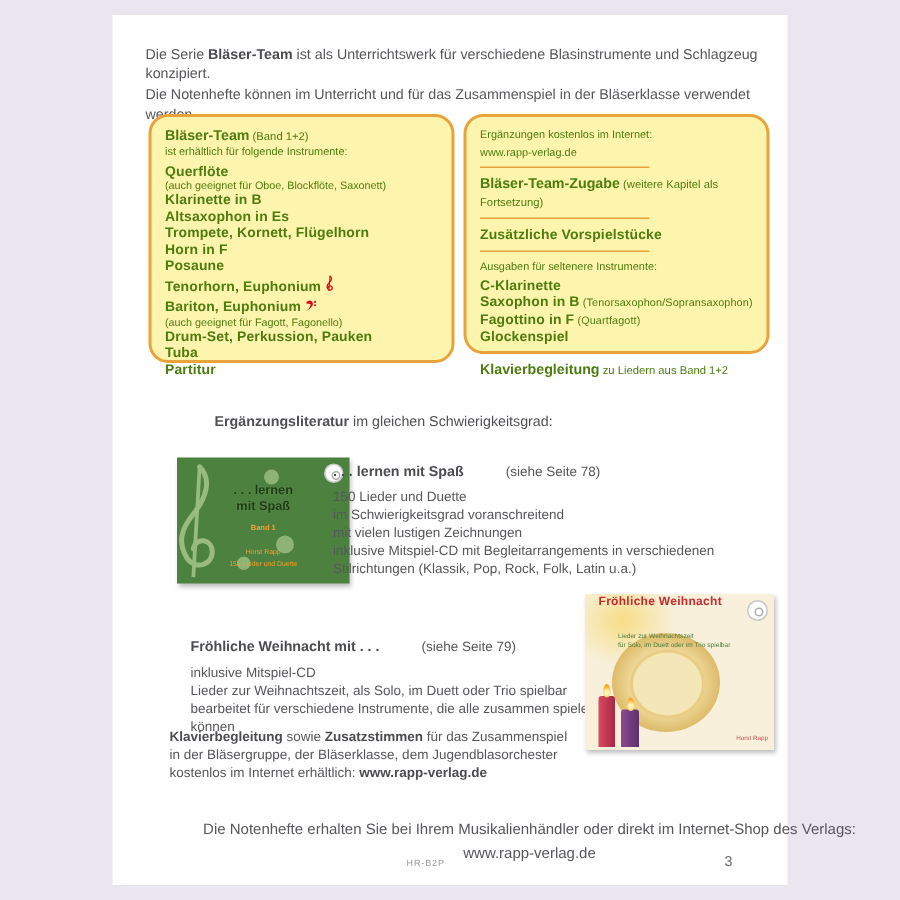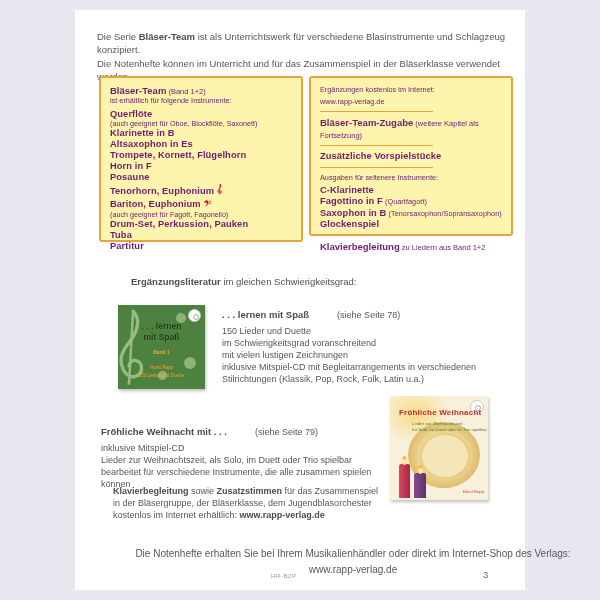--- a/index.html
+++ b/index.html
@@ -17,59 +17,59 @@
   }
   
   .intro{
     position:absolute;left:22px;top:20px;width:412px;
     font-size:9.5px;line-height:1.4;margin:0;color:#57575b;
   }
   .intro b{font-weight:700;color:#4c4c50;}
   
   .box{
     position:absolute;top:66px;
-    background:#fdf4ad;border:2px solid #e8a33c;border-radius:3px;
-    color:#701a75;box-sizing:border-box;padding:7px 9px 6px 9px;
+    background:#fdf4ad;border:2px solid #e8a33c;border-radius:13px;
+    color:#4d7c0f;box-sizing:border-box;padding:7px 9px 6px 9px;
   }
   .box-left{left:24px;width:204px;height:166px;}
   .box-right{left:234px;width:204px;height:160px;}
   .bx-title{font-size:9.5px;line-height:1.2;}
   .bx-title b{font-weight:700;}
   .bx-title .note{font-size:7.5px;font-weight:400;}
   .bx-sub{font-size:7.3px;line-height:1.25;margin-bottom:3px;}
   .bx-name{font-size:9.3px;font-weight:700;line-height:1.2;letter-spacing:.1px;}
   .bx-small{font-size:7.2px;font-weight:400;line-height:1.1;}
   .bx-inline-note{font-size:7.2px;font-weight:400;}
   .bx-divider{height:0;border-top:1px solid #e8a33c;width:62%;margin:5px 0 5px 0;}
   .clef{color:#e30613;vertical-align:-1px;margin-left:2px;}
   
-  .h-erg{position:absolute;left:56px;top:266px;font-size:9.5px;margin:0;color:#505054;}
+  .h-erg{position:absolute;left:68px;top:266px;font-size:9.5px;margin:0;color:#505054;}
   .h-erg b{font-weight:700;}
   .sec-title{font-size:9.5px;font-weight:700;color:#4c4c50;}
   .sec-note{font-size:9px;font-weight:400;color:#57575b;margin-left:28px;}
   .sec-lines{font-size:9px;line-height:1.32;color:#57575b;margin-top:4px;}
   .lernen-block{position:absolute;left:147px;top:294px;width:268px;}
-  .weihnacht-block{position:absolute;left:26px;top:411px;width:276px;}
+  .weihnacht-block{position:absolute;left:52px;top:411px;width:276px;}
   .klavier-par{position:absolute;left:38px;top:467px;width:272px;font-size:9px;line-height:1.32;color:#57575b;}
   .klavier-par b{font-weight:700;color:#4c4c50;}
   
-  .cover{box-shadow:1px 2px 3px rgba(0,0,0,.25);position:absolute;overflow:hidden;}
+  .cover{box-shadow:1px 2px 3px rgba(0,0,0,.25);position:absolute;overflow:hidden;padding-left:28px;}
   .cover-lernen{left:43px;top:295px;width:87px;height:84px;background:#4c8140;}
   .cl-clef{position:absolute;left:-4px;top:2px;color:#a6c68a;opacity:.85;}
   .cl-dot{position:absolute;border-radius:50%;background:#9dc183;opacity:.8;}
   .cl-title{position:absolute;left:0;right:0;top:16px;text-align:center;color:#1e3a14;font-weight:700;font-size:8.5px;line-height:1.25;text-shadow:0 0 1px #6b9c58;}
   .cl-band{position:absolute;left:0;right:0;top:44px;text-align:center;color:#f2a233;font-size:5px;font-weight:700;}
   .cl-cap{position:absolute;left:0;right:0;text-align:center;color:#f2a233;font-size:4.6px;line-height:1.3;}
   .badge{position:absolute;background:#ffffff;border-radius:50%;border:1px solid #c8c8c8;}
   .badge-inner{position:absolute;left:50%;top:50%;width:4px;height:4px;margin:-2px 0 0 -2px;border:1px solid #aeaeae;border-radius:50%;}
   .cover-weihnacht{left:315px;top:386px;width:98px;height:104px;background:#f8f0da;}
   .cw-glow{position:absolute;left:-10px;top:-12px;width:70px;height:60px;border-radius:50%;background:radial-gradient(closest-side,#f7dd86,rgba(247,221,134,0));}
   .cw-plate{position:absolute;left:18px;top:26px;width:72px;height:66px;border-radius:50%;background:radial-gradient(closest-side,#f6ecc9 40%,#ecd492 70%,#ddbb6a 100%);}
   .cw-plate2{position:absolute;left:30px;top:37px;width:46px;height:42px;border-radius:50%;border:2px solid #e9cd85;background:#f4e6b6;}
-  .cw-title{position:absolute;left:9px;top:12px;color:#c52a2e;font-weight:700;font-size:8px;letter-spacing:.2px;}
+  .cw-title{position:absolute;left:9px;top:0;color:#c52a2e;font-weight:700;font-size:8px;letter-spacing:.2px;}
   .cw-sub{position:absolute;left:22px;top:25px;color:#4a7a3a;font-size:4.4px;line-height:1.35;}
   .candle{position:absolute;border-radius:2px 2px 0 0;}
   .candle1{left:9px;bottom:2px;width:11px;height:34px;background:linear-gradient(90deg,#d84a63,#a82744);}
   .candle2{left:24px;bottom:2px;width:12px;height:25px;background:linear-gradient(90deg,#8a4a92,#5e2f6b);}
   .flame{position:absolute;width:5px;height:9px;background:radial-gradient(circle at 50% 65%,#fff3b0 20%,#f7a827 70%);border-radius:50% 50% 50% 50%/62% 62% 38% 38%;}
   .flame1{left:12px;bottom:35px;}
   .flame2{left:27.5px;bottom:26px;}
   .cw-cap{position:absolute;right:4px;bottom:6px;color:#c05050;font-size:4.2px;text-align:right;line-height:1.3;}
   
   .bottom-note{position:absolute;left:0;width:524px;top:520px;text-align:center;font-size:10px;line-height:1.55;color:#57575b;margin:16px;}
@@ -111,22 +111,22 @@
   <div class="box box-right">
     <div class="bx-sub">Ergänzungen kostenlos im Internet:</div>
     <div class="bx-sub" style="margin-bottom:0;">www.rapp-verlag.de</div>
     <div class="bx-divider"></div>
     <div class="bx-title"><b>Bläser-Team-Zugabe</b><span class="note"> (weitere Kapitel als Fortsetzung)</span></div>
     <div class="bx-divider"></div>
     <div class="bx-name">Zusätzliche Vorspielstücke</div>
     <div class="bx-divider"></div>
     <div class="bx-sub">Ausgaben für seltenere Instrumente:</div>
     <div class="bx-name">C-Klarinette</div>
+    <div class="bx-name"><span>Saxophon in B</span><span class="bx-inline-note"> (Tenorsaxophon/Sopransaxophon)</span></div>
     <div class="bx-name"><span>Fagottino in F</span><span class="bx-inline-note"> (Quartfagott)</span></div>
-    <div class="bx-name"><span>Saxophon in B</span><span class="bx-inline-note"> (Tenorsaxophon/Sopransaxophon)</span></div>
     <div class="bx-name">Glockenspiel</div>
     <div class="bx-divider"></div>
     <div class="bx-title"><b>Klavierbegleitung</b><span class="note"> zu Liedern aus Band 1+2</span></div>
   </div>
 
   <p class="h-erg"><b>Ergänzungsliteratur</b><span> im gleichen Schwierigkeitsgrad:</span></p>
 
   <div class="cover cover-lernen">
     <span class="cl-clef"><svg width="34" height="84" viewBox="0 0 16 40">
           <path d="M9 2 C13 6 11 12 7 17 C3 22 2 26 5 31 C8 35 13 33 13 29 C13 25 8 24 7 28" fill="none" stroke="currentColor" stroke-width="1.6" stroke-linecap="round"></path>

